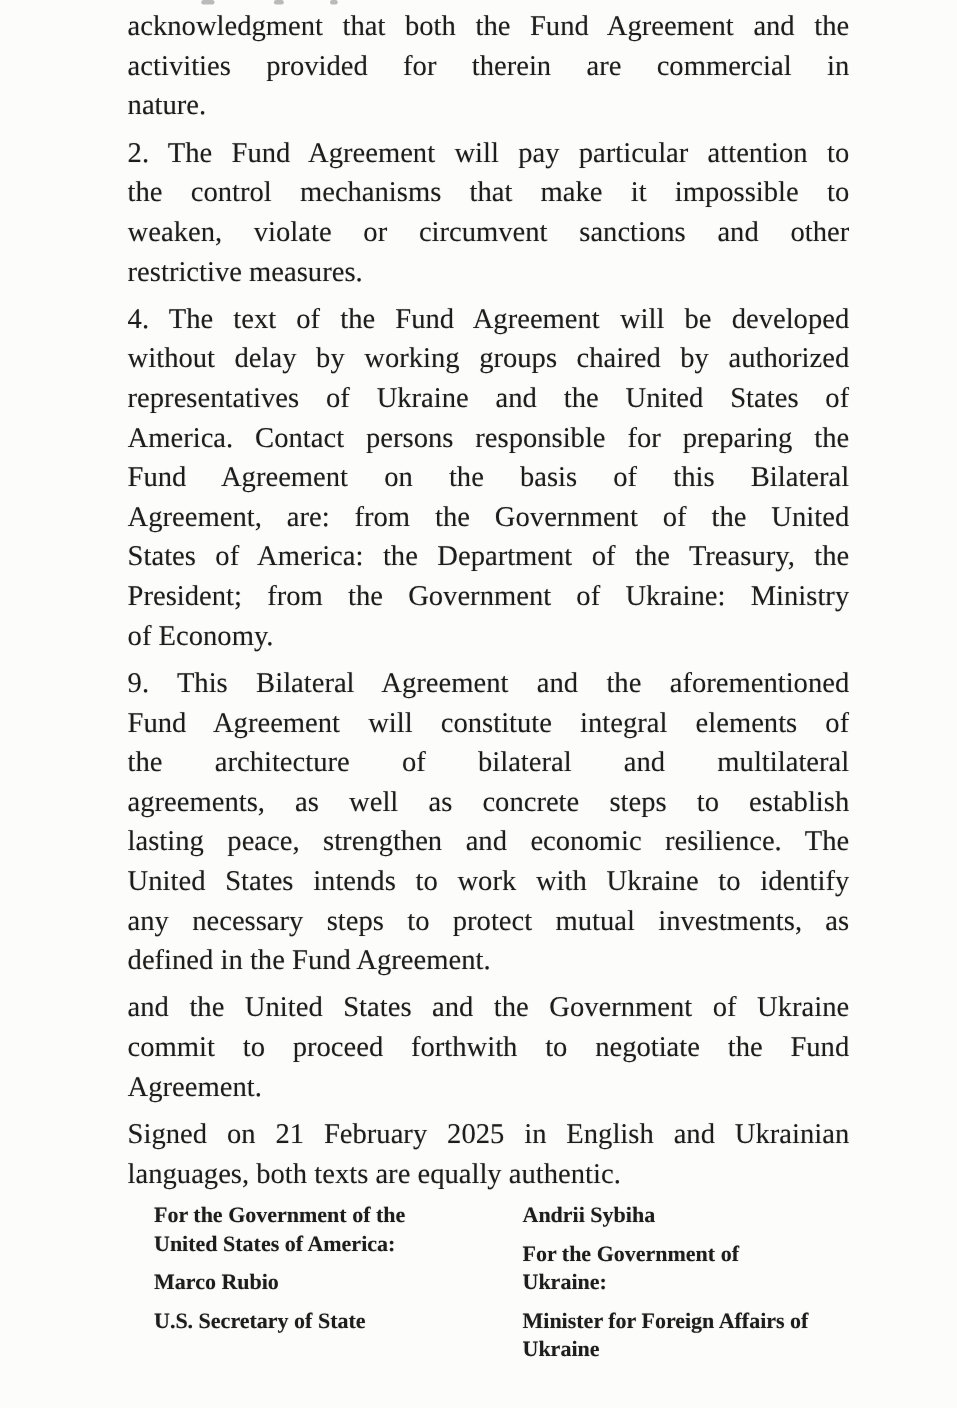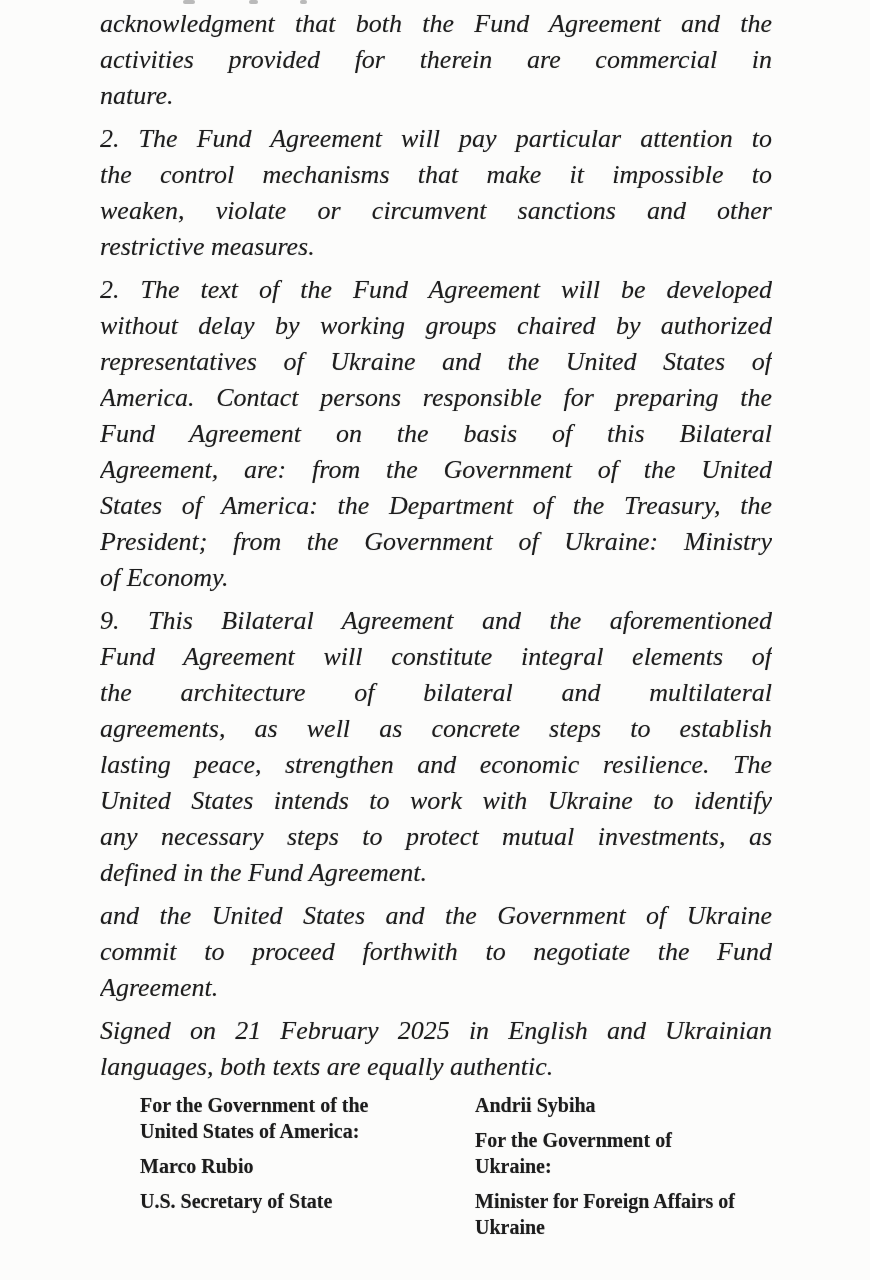--- a/index.html
+++ b/index.html
@@ -20,21 +20,21 @@
 
   .text-col{
     position:relative;
     margin-left:100px;
     width:672px;
     padding-top:6px;
     font-size:26px;
     line-height:36px;
     text-shadow:0 0 1px rgba(40,40,40,.38);
   }
-  .para{margin:0 0 7px 0;font-style:italic;}
+  .para{margin:0 0 7px 16px;}
   .line{
     text-align:justify;
     text-align-last:justify;
     text-justify:inter-word;
     height:36px;
     overflow:hidden;
     white-space:nowrap;
   }
   .line.last{
     text-align-last:left;
@@ -68,21 +68,21 @@
         <div class="line">activities provided for therein are commercial in</div>
         <div class="line last">nature.</div>
       </div>
     <div class="para">
         <div class="line">2. The Fund Agreement will pay particular attention to</div>
         <div class="line">the control mechanisms that make it impossible to</div>
         <div class="line">weaken, violate or circumvent sanctions and other</div>
         <div class="line last">restrictive measures.</div>
       </div>
     <div class="para">
-        <div class="line">2. The text of the Fund Agreement will be developed</div>
+        <div class="line">4. The text of the Fund Agreement will be developed</div>
         <div class="line">without delay by working groups chaired by authorized</div>
         <div class="line">representatives of Ukraine and the United States of</div>
         <div class="line">America. Contact persons responsible for preparing the</div>
         <div class="line">Fund Agreement on the basis of this Bilateral</div>
         <div class="line">Agreement, are: from the Government of the United</div>
         <div class="line">States of America: the Department of the Treasury, the</div>
         <div class="line">President; from the Government of Ukraine: Ministry</div>
         <div class="line last">of Economy.</div>
       </div>
     <div class="para">

